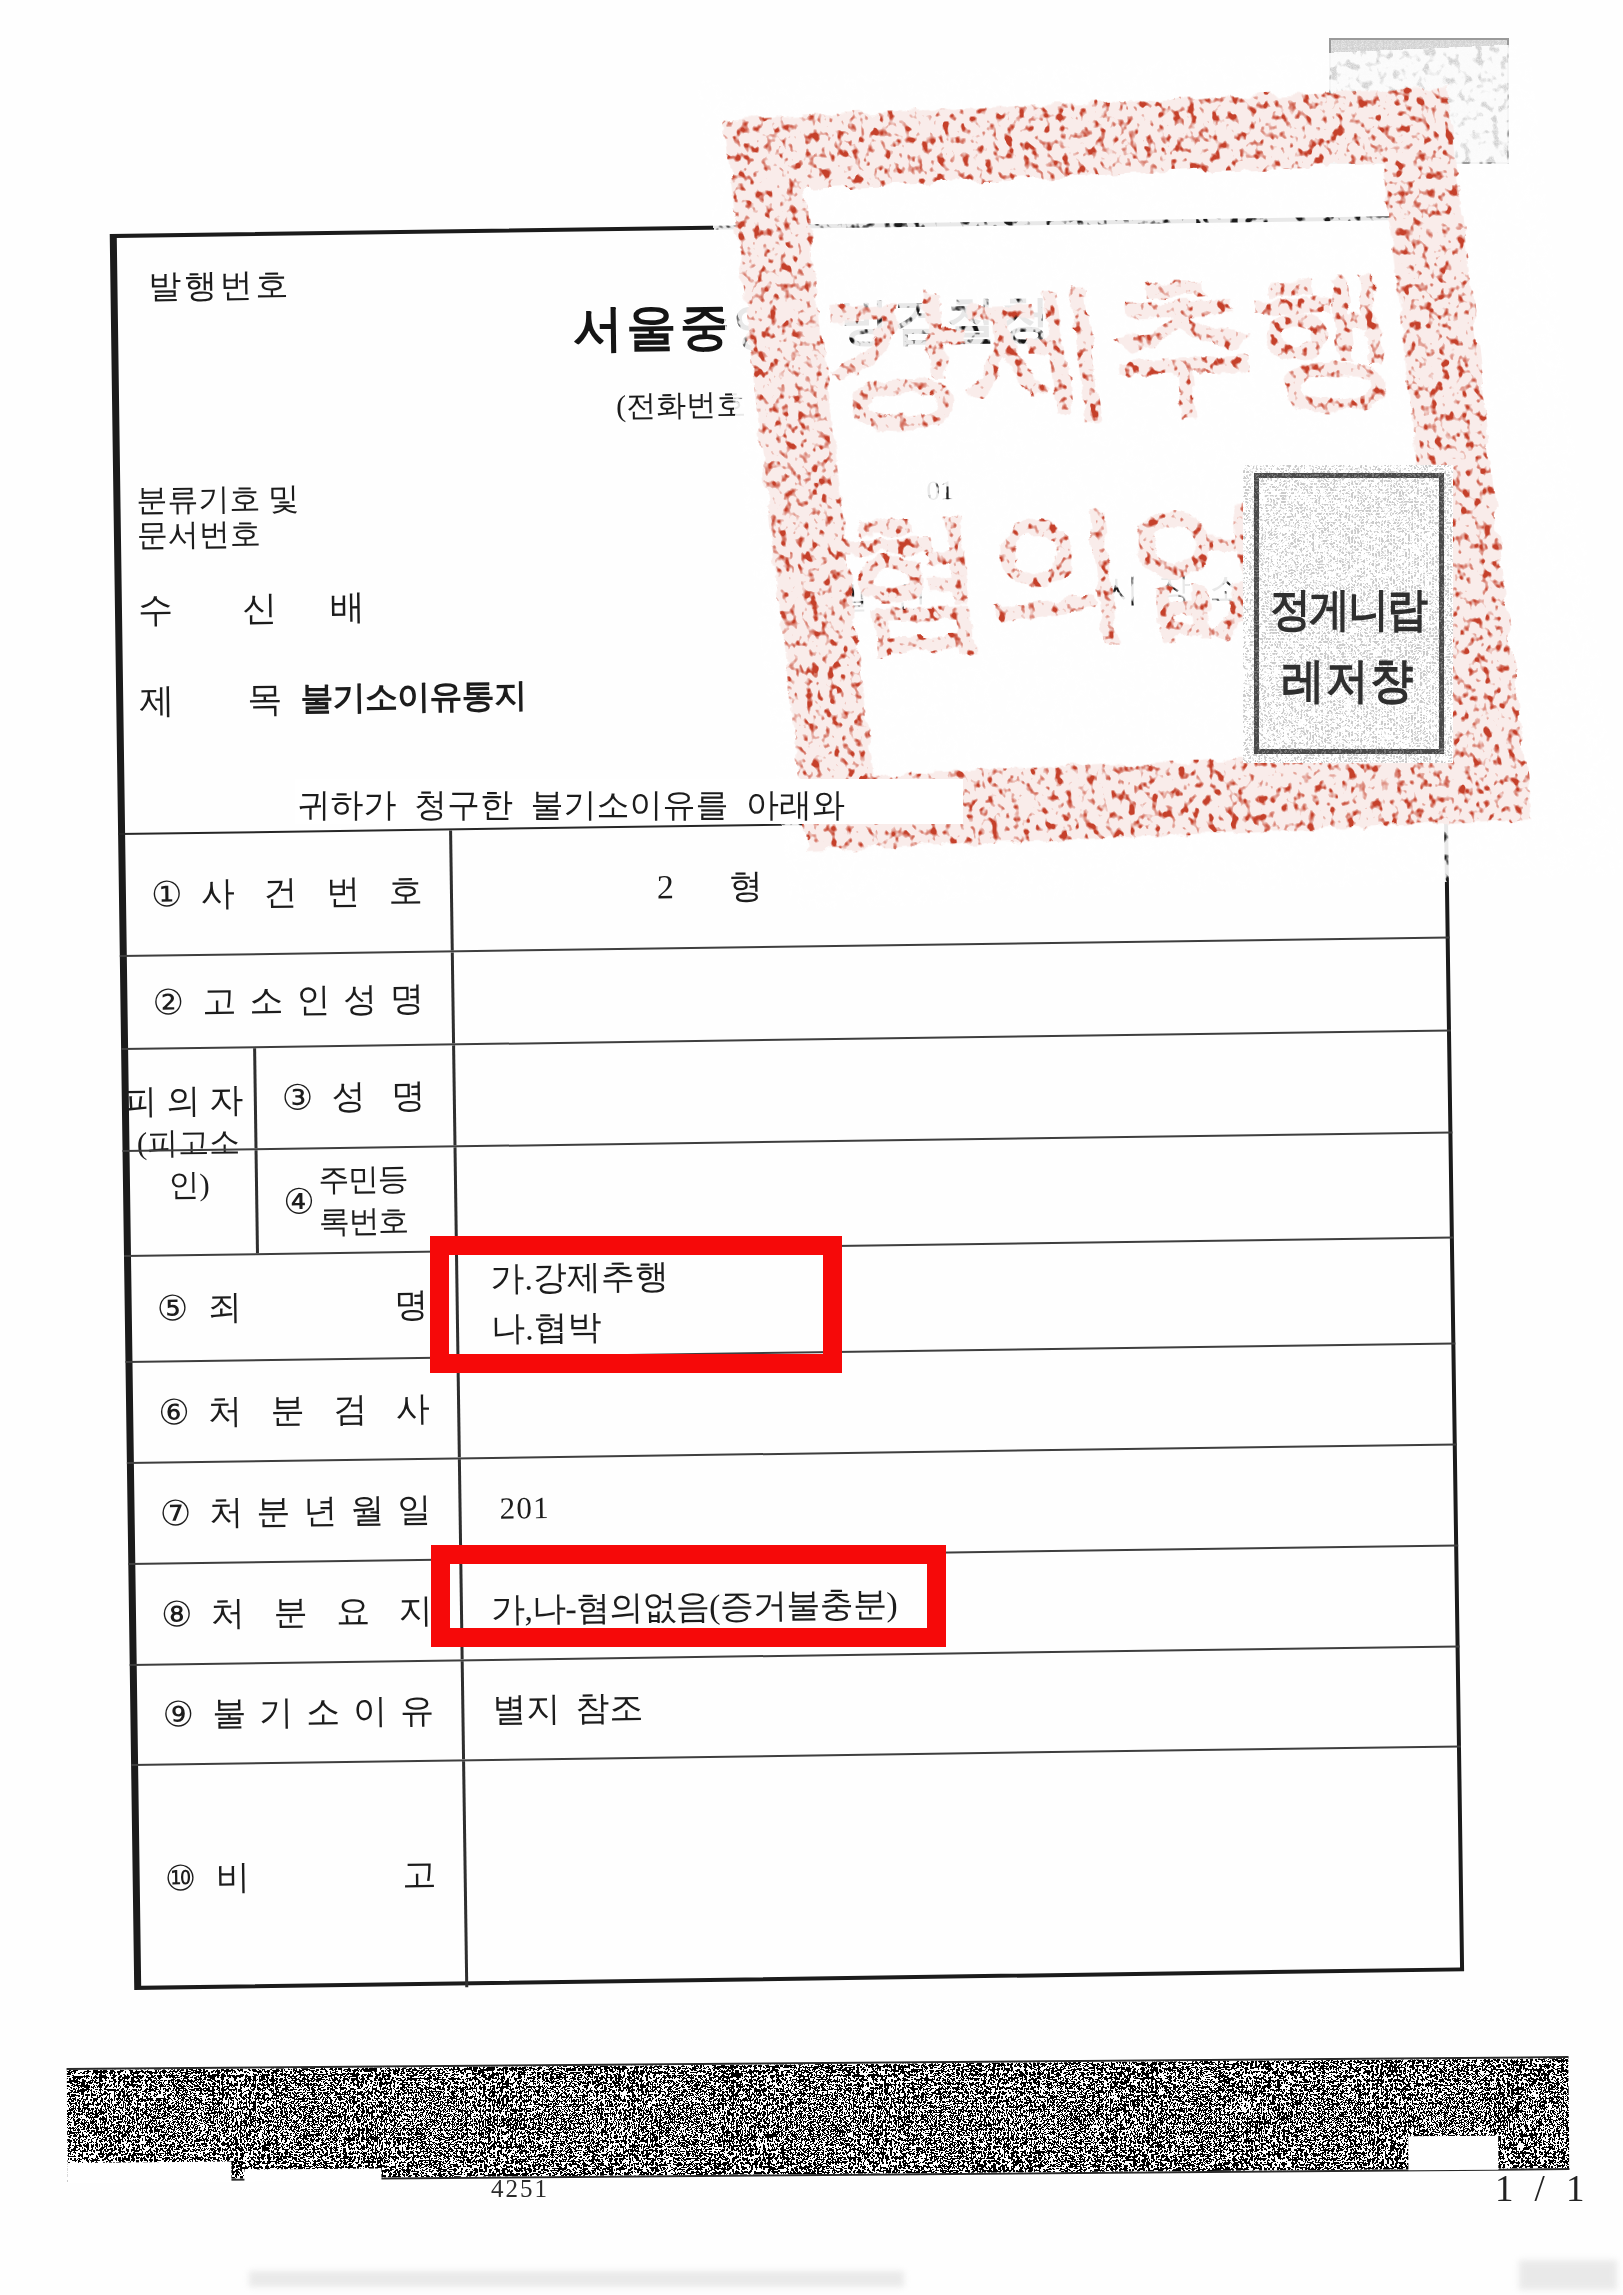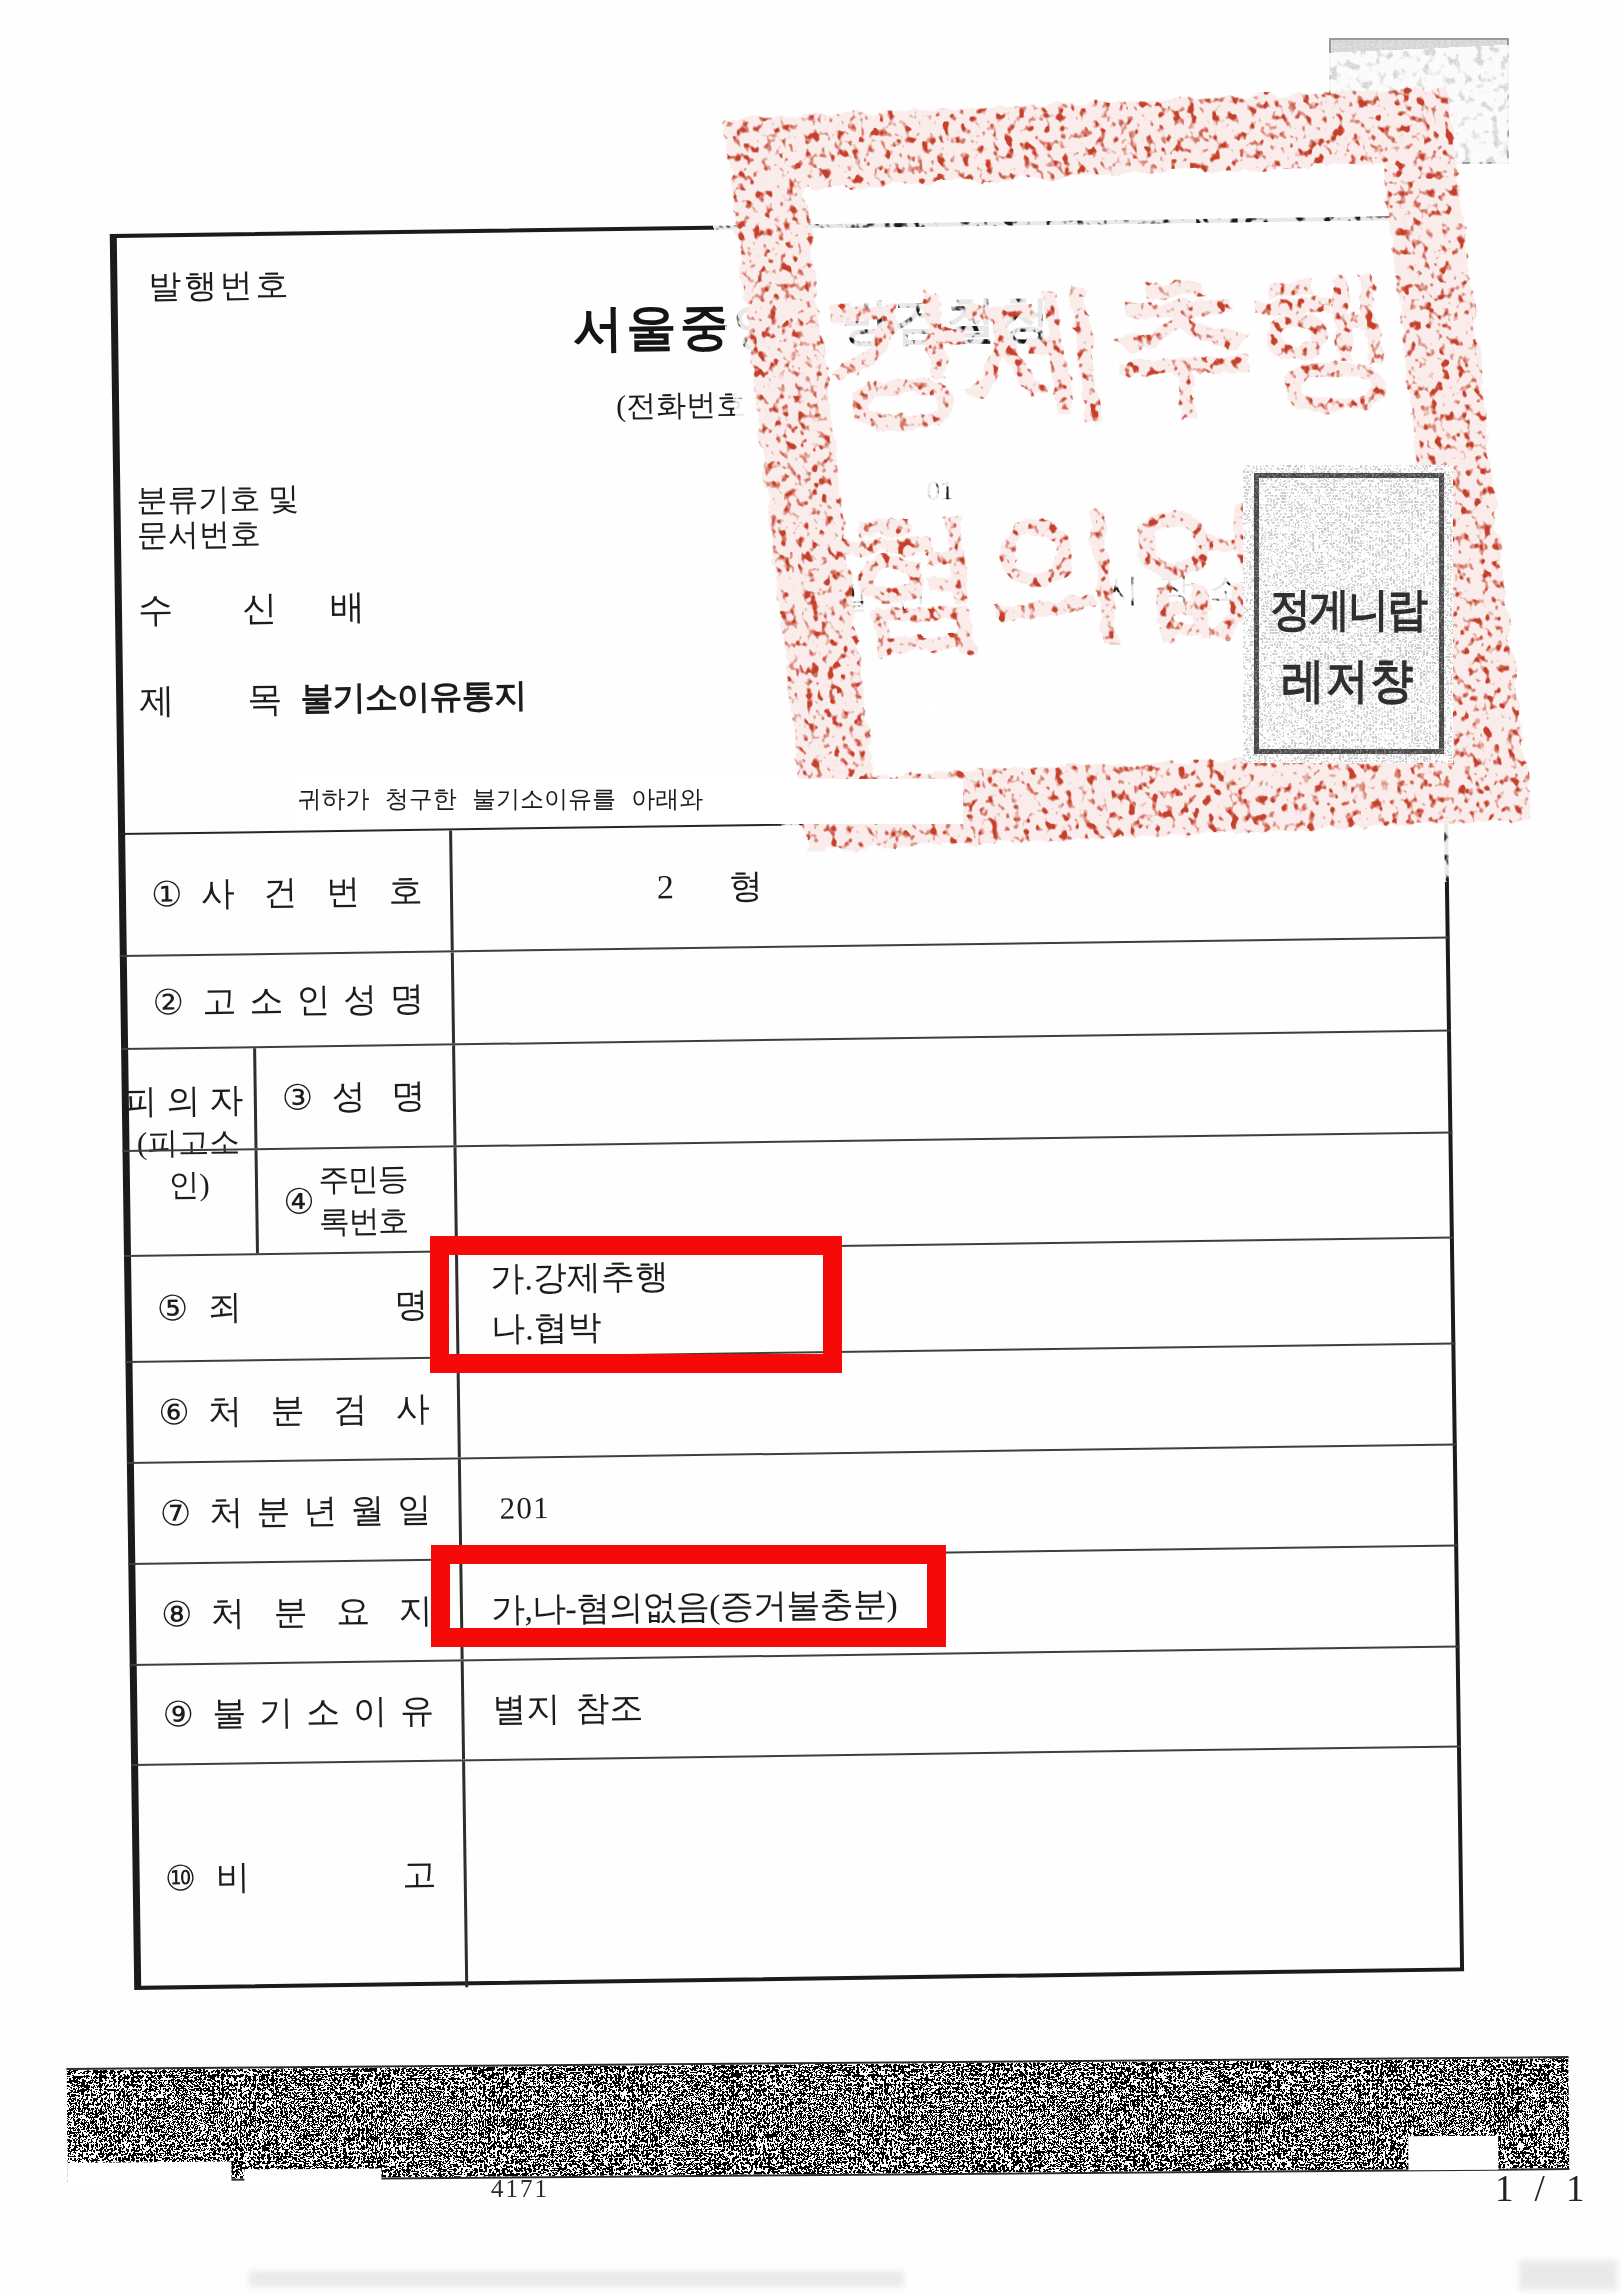--- a/index.html
+++ b/index.html
@@ -67,21 +67,21 @@
   .seal{left:1243px;top:465px;width:210px;height:298px;background:#fff;}
   .seal-inner{position:absolute;left:10.5px;top:7.9px;right:9.2px;bottom:9.2px;border:5.9px solid #4a4a4a;}
   .seal-noise{position:absolute;inset:0;opacity:.55;}
   .seal-noise svg{display:block;width:100%;height:100%;}
   .seal-glyphs{position:absolute;left:0;right:0;text-align:center;color:#2f2f2f;
     font-weight:bold;filter:blur(0.5px);transform:scaleY(1.12);}
   .seal-g1{top:117px;font-size:41px;letter-spacing:-2px;}
   .seal-g2{top:187px;font-size:43px;letter-spacing:1.3px;}
 
   .body-band{left:295px;top:779px;width:668px;height:45px;background:#fff;}
-  .body-band .txt{position:absolute;left:2.6px;top:3.9px;font-size:24px;word-spacing:9.2px;white-space:nowrap;}
+  .body-band .txt{position:absolute;left:2.6px;top:3.9px;font-size:33px;word-spacing:9.2px;white-space:nowrap;}
 
   .hl-box{box-sizing:border-box;background:transparent;}
   .hl-box1{left:430px;top:1236px;width:412px;height:137px;border:19.6px solid #f60909;}
   .hl-box2{left:431px;top:1545px;width:515px;height:102px;border:19px solid #f60909;}
 
   .noise-bar{left:67px;top:2062px;width:1502px;height:114px;transform:rotate(-0.45deg);
     border-top:2px solid #2a2a2a;border-bottom:2px solid #2a2a2a;box-sizing:border-box;}
   .noise-bar svg{display:block;width:100%;height:100%;}
   .bar-notch{position:absolute;background:#fff;}
   .notch-r{right:71px;bottom:-1.3px;width:90px;height:34px;}
@@ -317,17 +317,17 @@
 
 <div class="abs noise-bar">
   <svg viewBox="0 0 2294 168" width="1502" height="110">
       <rect width="100%" height="100%" filter="url(#bwnoise)"></rect>
     </svg>
   <div class="bar-notch notch-r"></div>
   <div class="bar-notch notch-l"></div>
   <div class="bar-notch notch-m"></div>
 </div>
 
-<div class="abs frag-3723">4171</div>
+<div class="abs frag-3723">4251</div>
 <div class="abs page-num">1 / 1</div>
 <div class="abs smudge smudge1"></div>
 <div class="abs smudge smudge2"></div>
 
 
 </body></html>

